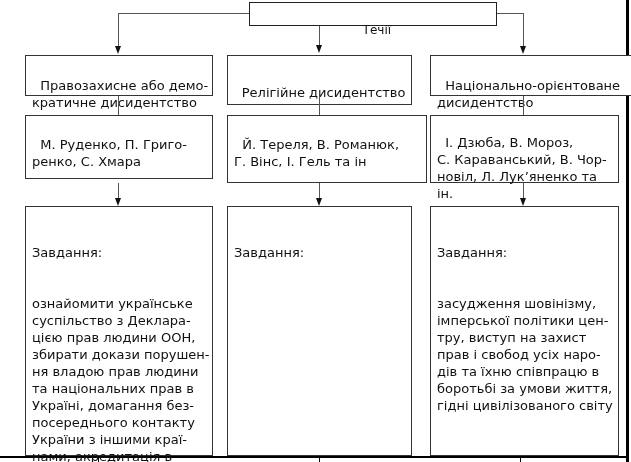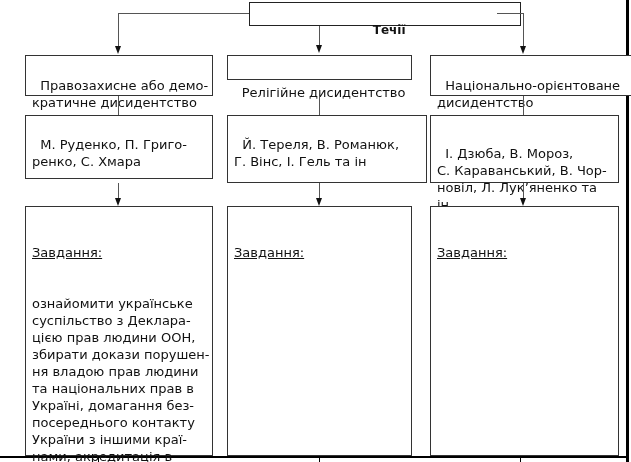--- a/index.html
+++ b/index.html
@@ -3,26 +3,26 @@
   <meta charset="utf-8">
   <style>
     html, body { margin: 0; padding: 0; background: #ffffff; }
     body { width: 631px; height: 462px; position: relative; overflow: hidden;
            font-family: "DejaVu Sans", sans-serif; color: #111; }
     .frame-right { position: absolute; left: 626px; top: 0; width: 3px; height: 462px; background: #000; }
     .frame-bottom { position: absolute; left: 0; top: 456px; width: 629px; height: 2px; background: #000; }
     .tick { position: absolute; top: 458px; width: 1px; height: 4px; background: #000; }
     .box { position: absolute; border: 1px solid #333; background: #fff; box-sizing: border-box;
            font-size: 13px; line-height: 17px; padding: 3px 0 0 6px; white-space: pre; }
-    .root { left: 249px; top: 2px; width: 272px; height: 24px; text-align: center; padding: 2px 0 0 0;
-            font-weight: bold; font-size: 12px; border-color: #222; }
+    .root { left: 249px; top: 2px; width: 248px; height: 24px; text-align: center; padding: 2px 0 0 0;
+            font-weight: normal; font-size: 12px; border-color: #222; }
     .line { position: absolute; background: #555; }
     .arrow { position: absolute; width: 0; height: 0; border-left: 3px solid transparent;
              border-right: 3px solid transparent; border-top: 8px solid #111; }
-    .task-title { text-decoration: underline; }
+    .task-title { }
     .box.cat { padding-top: 4px; }
     .box.cat.center { text-align: center; padding-left: 0; padding-top: 11px; }
   </style>
 </head>
 <body>
 
 <div class="frame-right"></div>
 <div class="frame-bottom"></div>
 <div class="tick" style="left:98px"></div>
 <div class="tick" style="left:319px"></div>
@@ -65,42 +65,49 @@
 Україні, домагання без-
 посереднього контакту
 України з іншими краї-
 нами, акредитація в
 республіці представників
 закордонної преси, віль-
 ного обміну інформацією
 та ідеями</div>
 </div>
 
-<div class="box cat center" style="left:227px; top:55px; width:185px; height:25px;">
+<div class="box cat center" style="left:227px; top:55px; width:185px; height:50px;">
   <span>Релігійне дисидентство</span>
 </div>
 <div class="line" style="left:319px; top:96px; width:1px; height:19px;"></div>
 <div class="box" style="left:227px; top:115px; width:200px; height:68px;">
   <span>Й. Тереля, В. Романюк,
 Г. Вінс, І. Гель та ін</span>
 </div>
 <div class="line" style="left:319px; top:183px; width:1px; height:20px;"></div>
 <div class="arrow" style="left:316px; top:198px;"></div>
 <div class="box" style="left:227px; top:206px; width:185px; height:250px;">
   <div class="task-title">Завдання:</div>
 </div>
 
 <div class="box cat" style="left:430px; top:55px; width:212px; height:41px;">
   <span>Національно-орієнтоване
 дисидентство</span>
 </div>
 <div class="line" style="left:523px; top:96px; width:1px; height:19px;"></div>
-<div class="box" style="left:430px; top:115px; width:189px; height:68px; padding-top:12px;">
+<div class="box" style="left:430px; top:115px; width:189px; height:68px; padding-top:1px;">
   <span>І. Дзюба, В. Мороз,
 С. Караванський, В. Чор-
 новіл, Л. Лук’яненко та
 ін.</span>
 </div>
 <div class="line" style="left:523px; top:183px; width:1px; height:20px;"></div>
 <div class="arrow" style="left:520px; top:198px;"></div>
 <div class="box" style="left:430px; top:206px; width:189px; height:250px;">
   <div class="task-title">Завдання:</div>
+  <div>засудження шовінізму,
+імперської політики цен-
+тру, виступ на захист
+прав і свобод усіх наро-
+дів та їхню співпрацю в
+боротьбі за умови життя,
+гідні цивілізованого світу</div>
 </div>
 
 </body></html>

